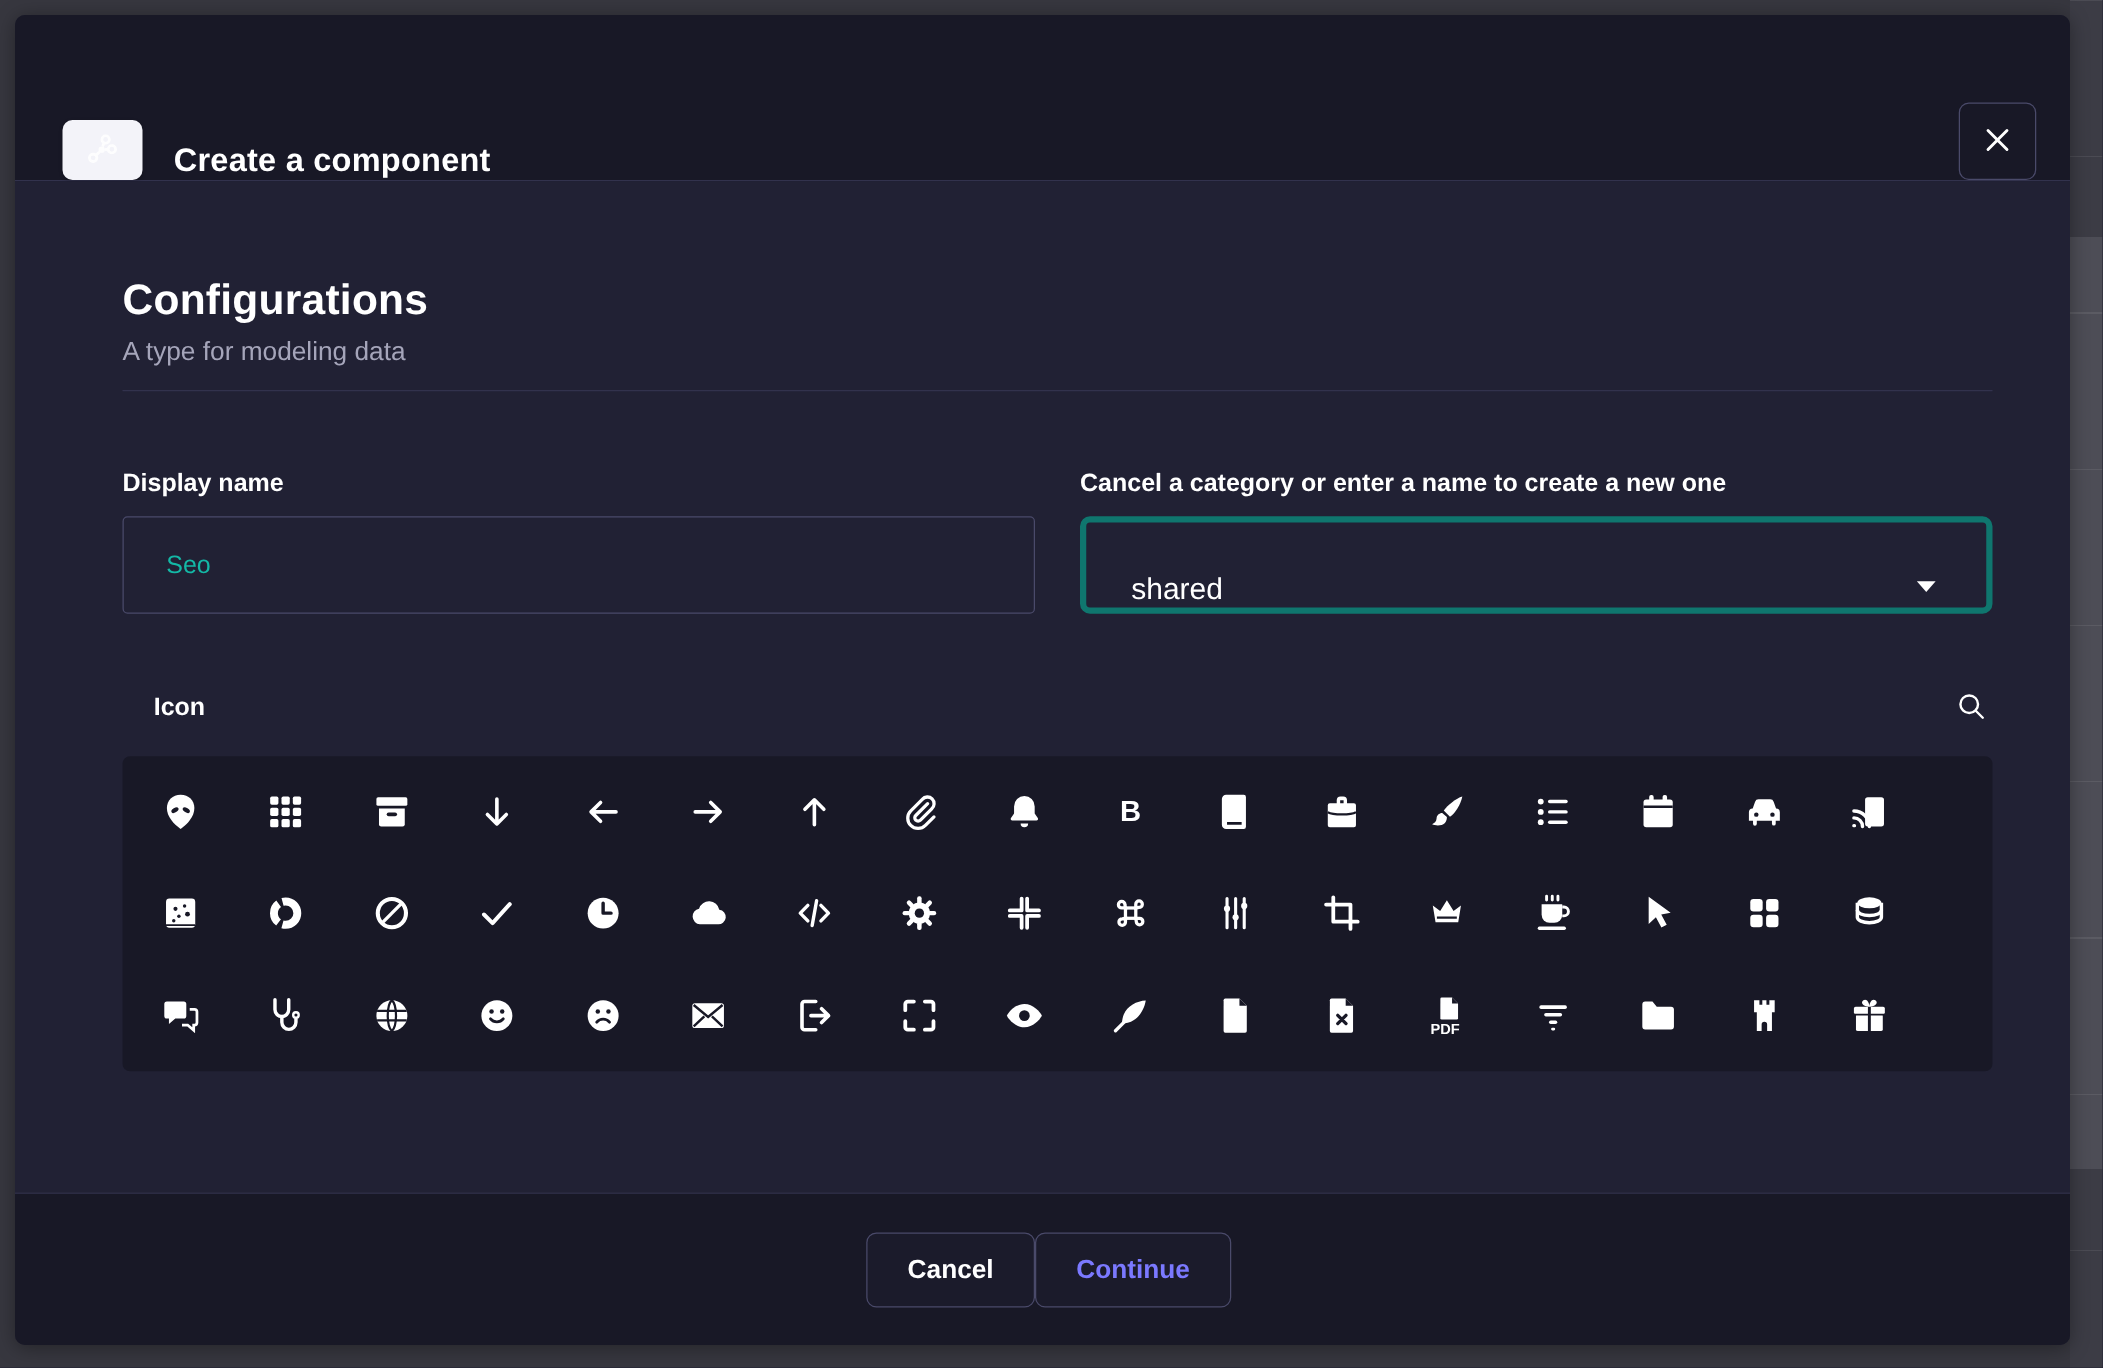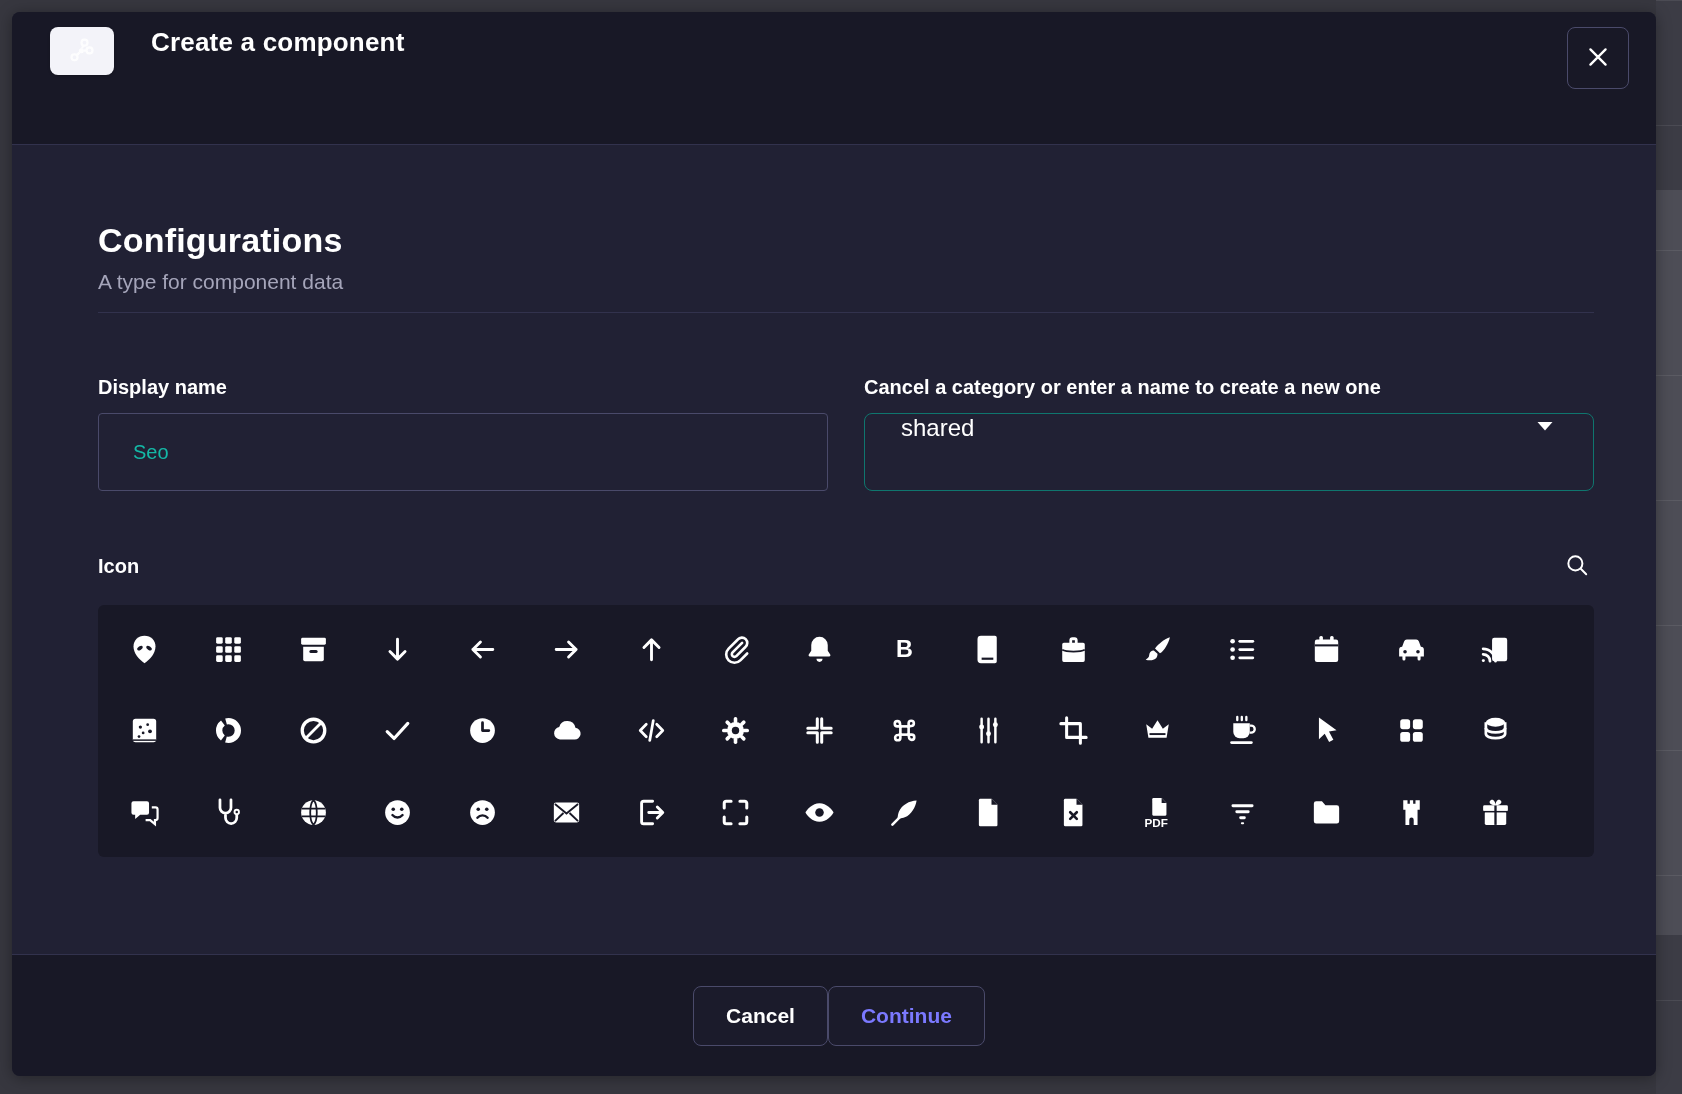--- a/index.html
+++ b/index.html
@@ -20,21 +20,21 @@
   .modal {
     position:absolute; left:12px; top:12px; width:1644px; height:1064px;
     background:#212134; border-radius:8px; overflow:hidden;
     display:flex; flex-direction:column;
     box-shadow:0 2px 15px rgba(0,0,0,0.35);
   }
   
   .modal-header {
     height:133px; flex:0 0 133px; background:#181826;
     border-bottom:1px solid #32324d;
-    display:flex; align-items:flex-start; padding:15px 27px 0 38px;gap:12px;
+    display:flex; align-items:flex-end; padding:0 27px 0 38px;
   }
   .header-icon-box {
     width:64px; height:48px; border-radius:8px; background:#f3f3f9;
     display:flex; align-items:center; justify-content:center;
     box-shadow:0 1px 3px rgba(0,0,0,0.2);
   }
   .header-icon-box svg { width:30px; height:30px; opacity:0.9; }
   .modal-title { margin-left:25px; color:#ffffff; font-size:26px; font-weight:700; letter-spacing:0.2px; }
   .close-btn {
     margin-left:auto; width:62px; height:62px; border-radius:8px;
@@ -60,28 +60,28 @@
   .tab.active { color:#7b79ff; border-bottom:4px solid #7b79ff; }
   
   .form-row { margin-top:63px; display:grid; grid-template-columns:1fr 1fr; column-gap:36px; }
   .field-label { color:#ffffff; font-size:20px; font-weight:700; margin-bottom:14px; display:block; }
   .text-input {
     width:100%; height:78px; background:transparent; border:1px solid #4a4a6a;
     border-radius:4px; color:#14b8a6; font-size:20px; padding:0 34px;
     font-family:"Liberation Sans", sans-serif; outline:none;
   }
   .select {
-    width:100%; height:78px; border:1px solid #0f766e; border-radius:8px;
-    display:flex; align-items:flex-start; justify-content:space-between;
+    width:100%; height:78px; border:5px solid #0f766e; border-radius:8px;
+    display:flex; align-items:flex-end; justify-content:space-between;
     padding:0 36px; cursor:pointer;gap:40px;
   }
   .select-value { color:#ffffff; font-size:24px; }
   .select svg { width:24px; height:24px; }
   
-  .icon-head { margin-top:58px; display:flex; align-items:center; justify-content:space-between; }
+  .icon-head { margin-top:58px; display:flex; align-items:center; justify-content:space-between;margin-left:25px; }
   .icon-label { color:#ffffff; font-size:20px; font-weight:700; }
   .search-btn { background:none; border:none; cursor:pointer; width:34px; height:34px;
     display:flex; align-items:center; justify-content:center; }
   .search-btn svg { width:26px; height:26px; }
   .icon-panel {
     margin-top:22px; height:252px; background:#181826; border-radius:6px;
     display:grid; grid-template-columns:repeat(17, 1fr); grid-template-rows:repeat(3, 1fr);
     padding:4px 56px 4px 4px; align-items:center; justify-items:center;
   }
   .icon-cell {
@@ -128,21 +128,21 @@
         </svg>
       </span>
     </button>
   </div>
 
   <div class="modal-body">
 
     <div class="section-head">
       <div class="section-titles">
         <div class="section-title">Configurations</div>
-        <div class="section-subtitle">A type for component data</div>
+        <div class="section-subtitle">A type for modeling data</div>
       </div>
     </div>
 
     <div class="form-row">
       <div>
         <label class="field-label">Display name</label>
         <input class="text-input" type="text" value="Seo" style="">
       </div>
       <div>
         <label class="field-label">Cancel a category or enter a name to create a new one</label>

